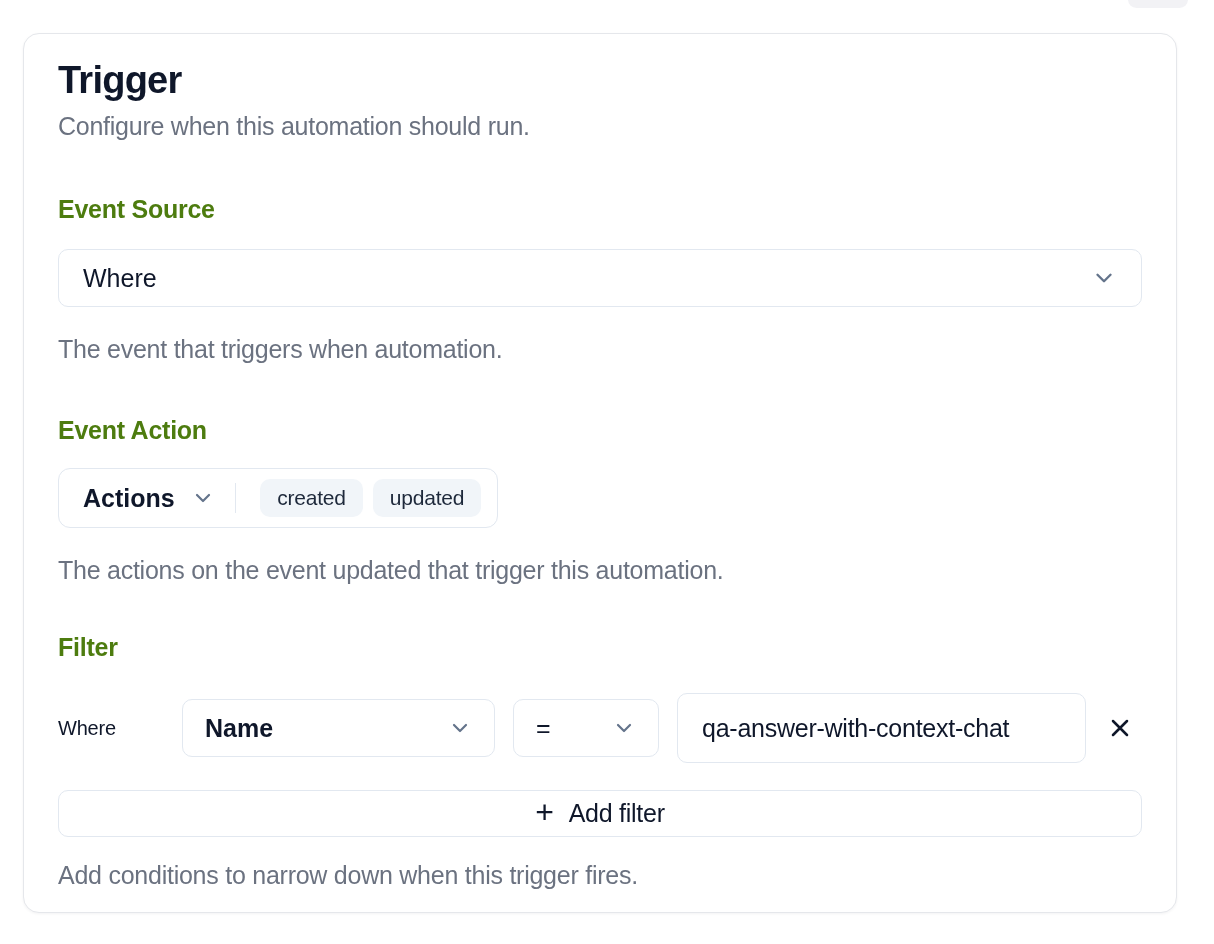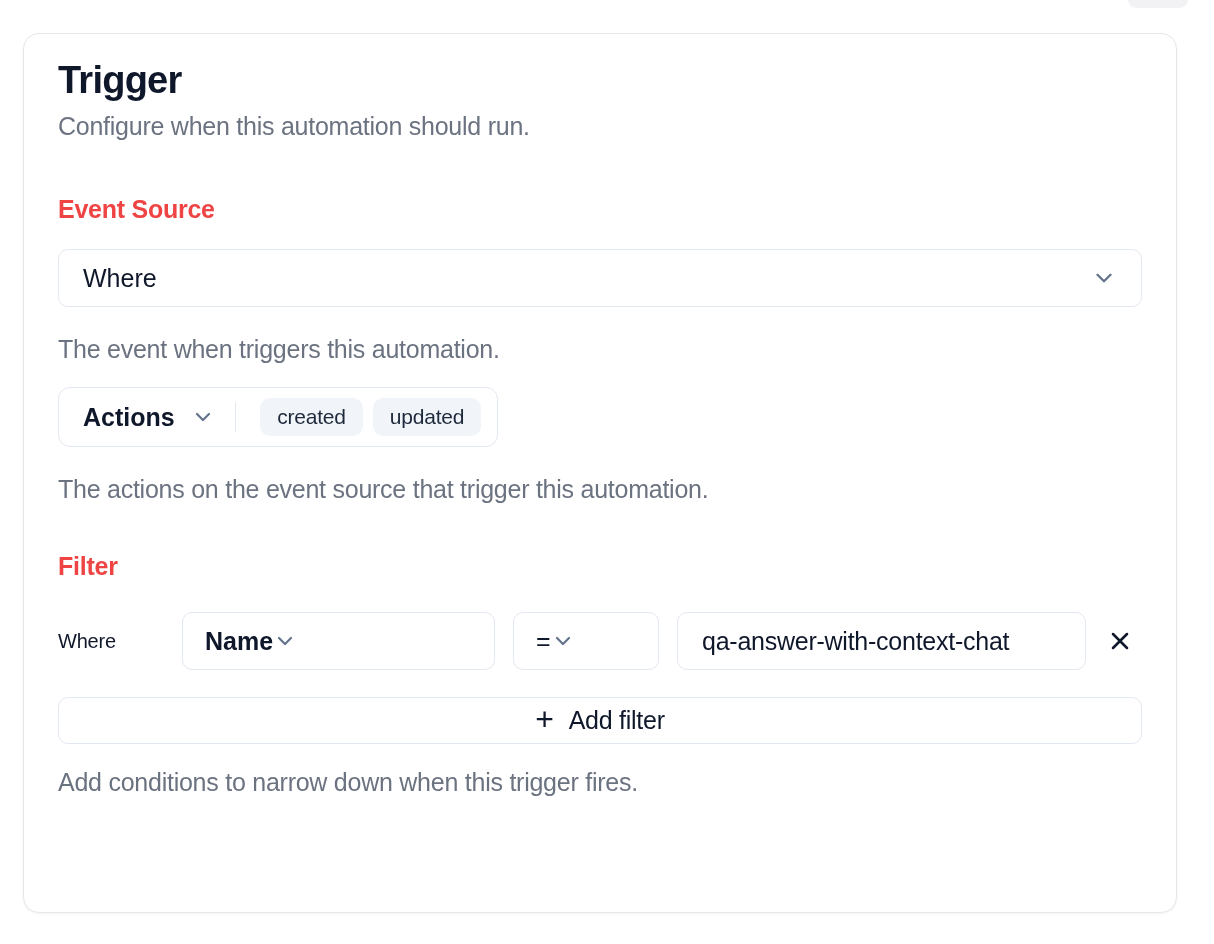--- a/index.html
+++ b/index.html
@@ -39,21 +39,21 @@
     margin-top: 8px;
     font-size: 25px;
     line-height: 32px;
     color: #6b7280;
     letter-spacing: -0.01em;
   }
   .section-label {
     font-size: 25px;
     line-height: 31px;
     font-weight: 600;
-    color: #ef4444;
+    color: #4d7c0f;
     letter-spacing: -0.01em;
   }
   .ml-52 { margin-top: 52px; }
   .ml-50 { margin-top: 50px; }
   .ml-46 { margin-top: 46px; }
   .helper {
     font-size: 25px;
     line-height: 32px;
     color: #6b7280;
     letter-spacing: -0.01em;
@@ -122,32 +122,32 @@
     flex: 0 0 auto;
     letter-spacing: -0.01em;
   }
   .mini-select {
     height: 58px;
     border: 1.5px solid #e2e8f0;
     border-radius: 10px;
     background: #ffffff;
     display: flex;
     align-items: center;
-    justify-content: flex-start;
+    justify-content: space-between;
     padding: 0 22px;
     font-size: 25px;
     cursor: pointer;
     flex: 0 0 auto;
   }
   .field-select { width: 313px; margin-left: 24px; font-weight: 600; }
   .op-select   { width: 146px; margin-left: 18px; }
   .value-input {
     flex: 1 1 auto;
     min-width: 0;
-    height: 58px;
+    height: 70px;
     margin-left: 18px;
     border: 1.5px solid #e2e8f0;
     border-radius: 10px;
     padding: 0 24px;
     font-size: 25px;
     font-family: "Liberation Sans", "DejaVu Sans", sans-serif;
     color: #0f172a;
     letter-spacing: -0.01em;
     outline: none;
     background: #ffffff;
@@ -200,35 +200,36 @@
   <p class="card-subtitle">Configure when this automation should run.</p>
 
   
   <div class="section-label ml-52">Event Source</div>
   <div class="select-box">
     <span>Where</span>
     <svg class="chevron" width="26" height="26" viewBox="0 0 24 24" fill="none" stroke="#64748b" stroke-width="2.2" stroke-linecap="round" stroke-linejoin="round">
         <path d="M6 9l6 6 6-6"></path>
       </svg>
   </div>
-  <p class="helper mt-26">The event when triggers this automation.</p>
+  <p class="helper mt-26">The event that triggers when automation.</p>
 
   
+  <div class="section-label ml-50">Event Action</div>
   <div class="actions-box">
     <span class="actions-trigger">
       <span>Actions</span>
       <svg class="chevron" width="24" height="24" viewBox="0 0 24 24" fill="none" stroke="#64748b" stroke-width="2.2" stroke-linecap="round" stroke-linejoin="round">
           <path d="M6 9l6 6 6-6"></path>
         </svg>
     </span>
     <span class="v-divider"></span>
     <span class="pill">created</span>
     <span class="pill">updated</span>
   </div>
-  <p class="helper mt-26">The actions on the event source that trigger this automation.</p>
+  <p class="helper mt-26">The actions on the event updated that trigger this automation.</p>
 
   
   <div class="section-label ml-46">Filter</div>
 
   <div class="filter-row">
     <span class="where-label">Where</span>
 
     <div class="mini-select field-select">
       <span>Name</span>
       <svg class="chevron" width="24" height="24" viewBox="0 0 24 24" fill="none" stroke="#64748b" stroke-width="2.2" stroke-linecap="round" stroke-linejoin="round">

